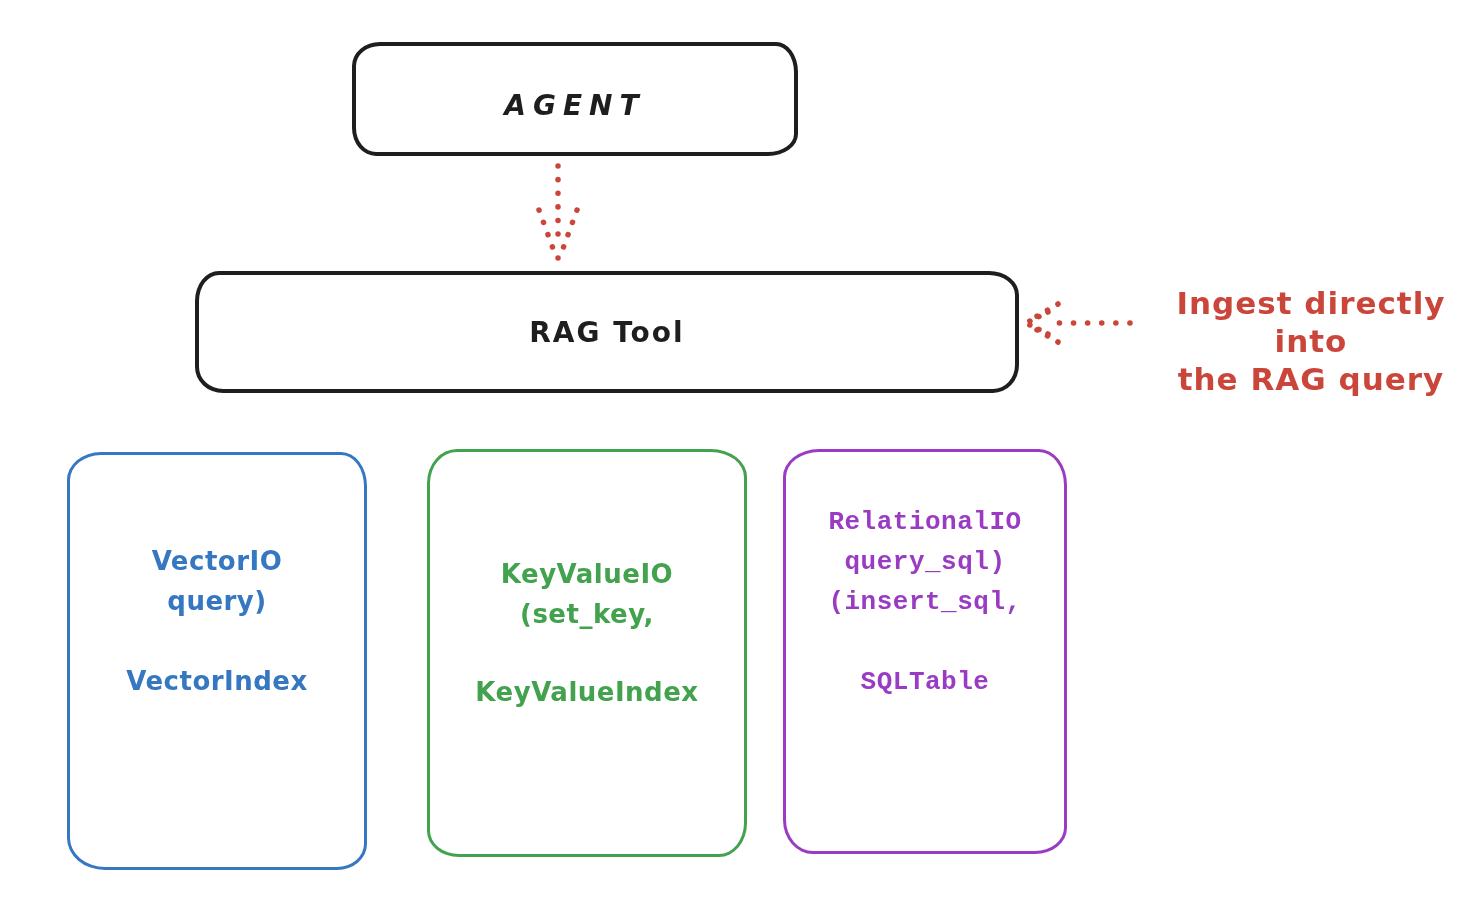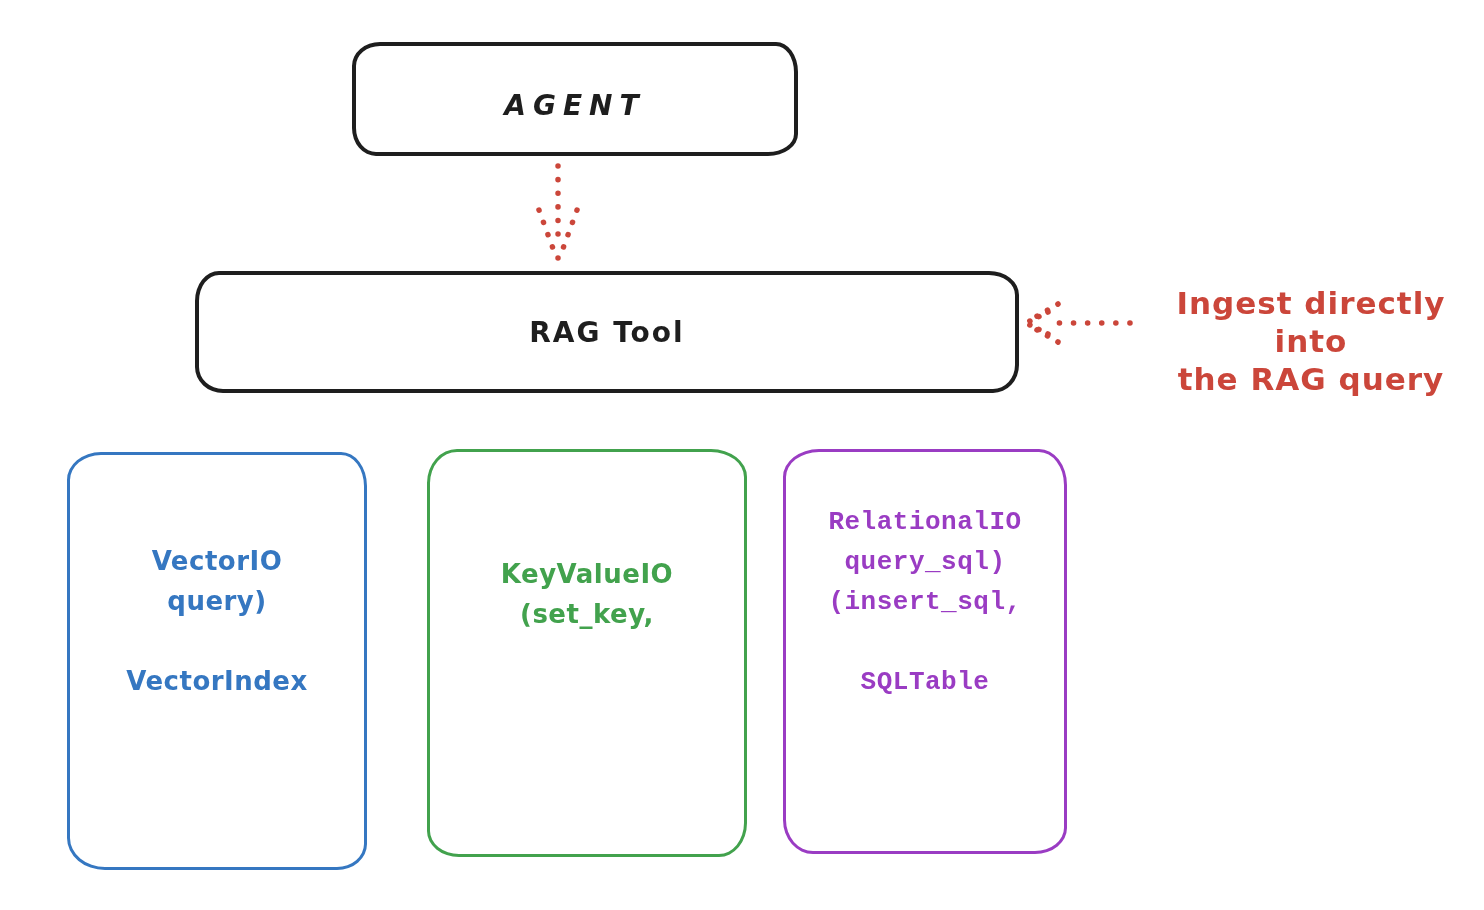--- a/index.html
+++ b/index.html
@@ -135,20 +135,21 @@
     <div>VectorIO</div>
     <div>query)</div>
     <div class="spacer-blue"></div>
     <div>VectorIndex</div>
   </div>
 
   <div class="backend-box backend-green" style="--c:#42a24d; color:#42a24d">
     <div>KeyValueIO</div>
     <div>(set_key,</div>
     <div class="spacer-green"></div>
+    <div>KeyValueIndex</div>
   </div>
 
   <div class="backend-box backend-purple" style="--c:#9a3cc3; color:#9a3cc3">
     <div>RelationalIO</div>
     <div>query_sql)</div>
     <div>(insert_sql,</div>
     <div class="spacer-purple"></div>
     <div>SQLTable</div>
   </div>
 

